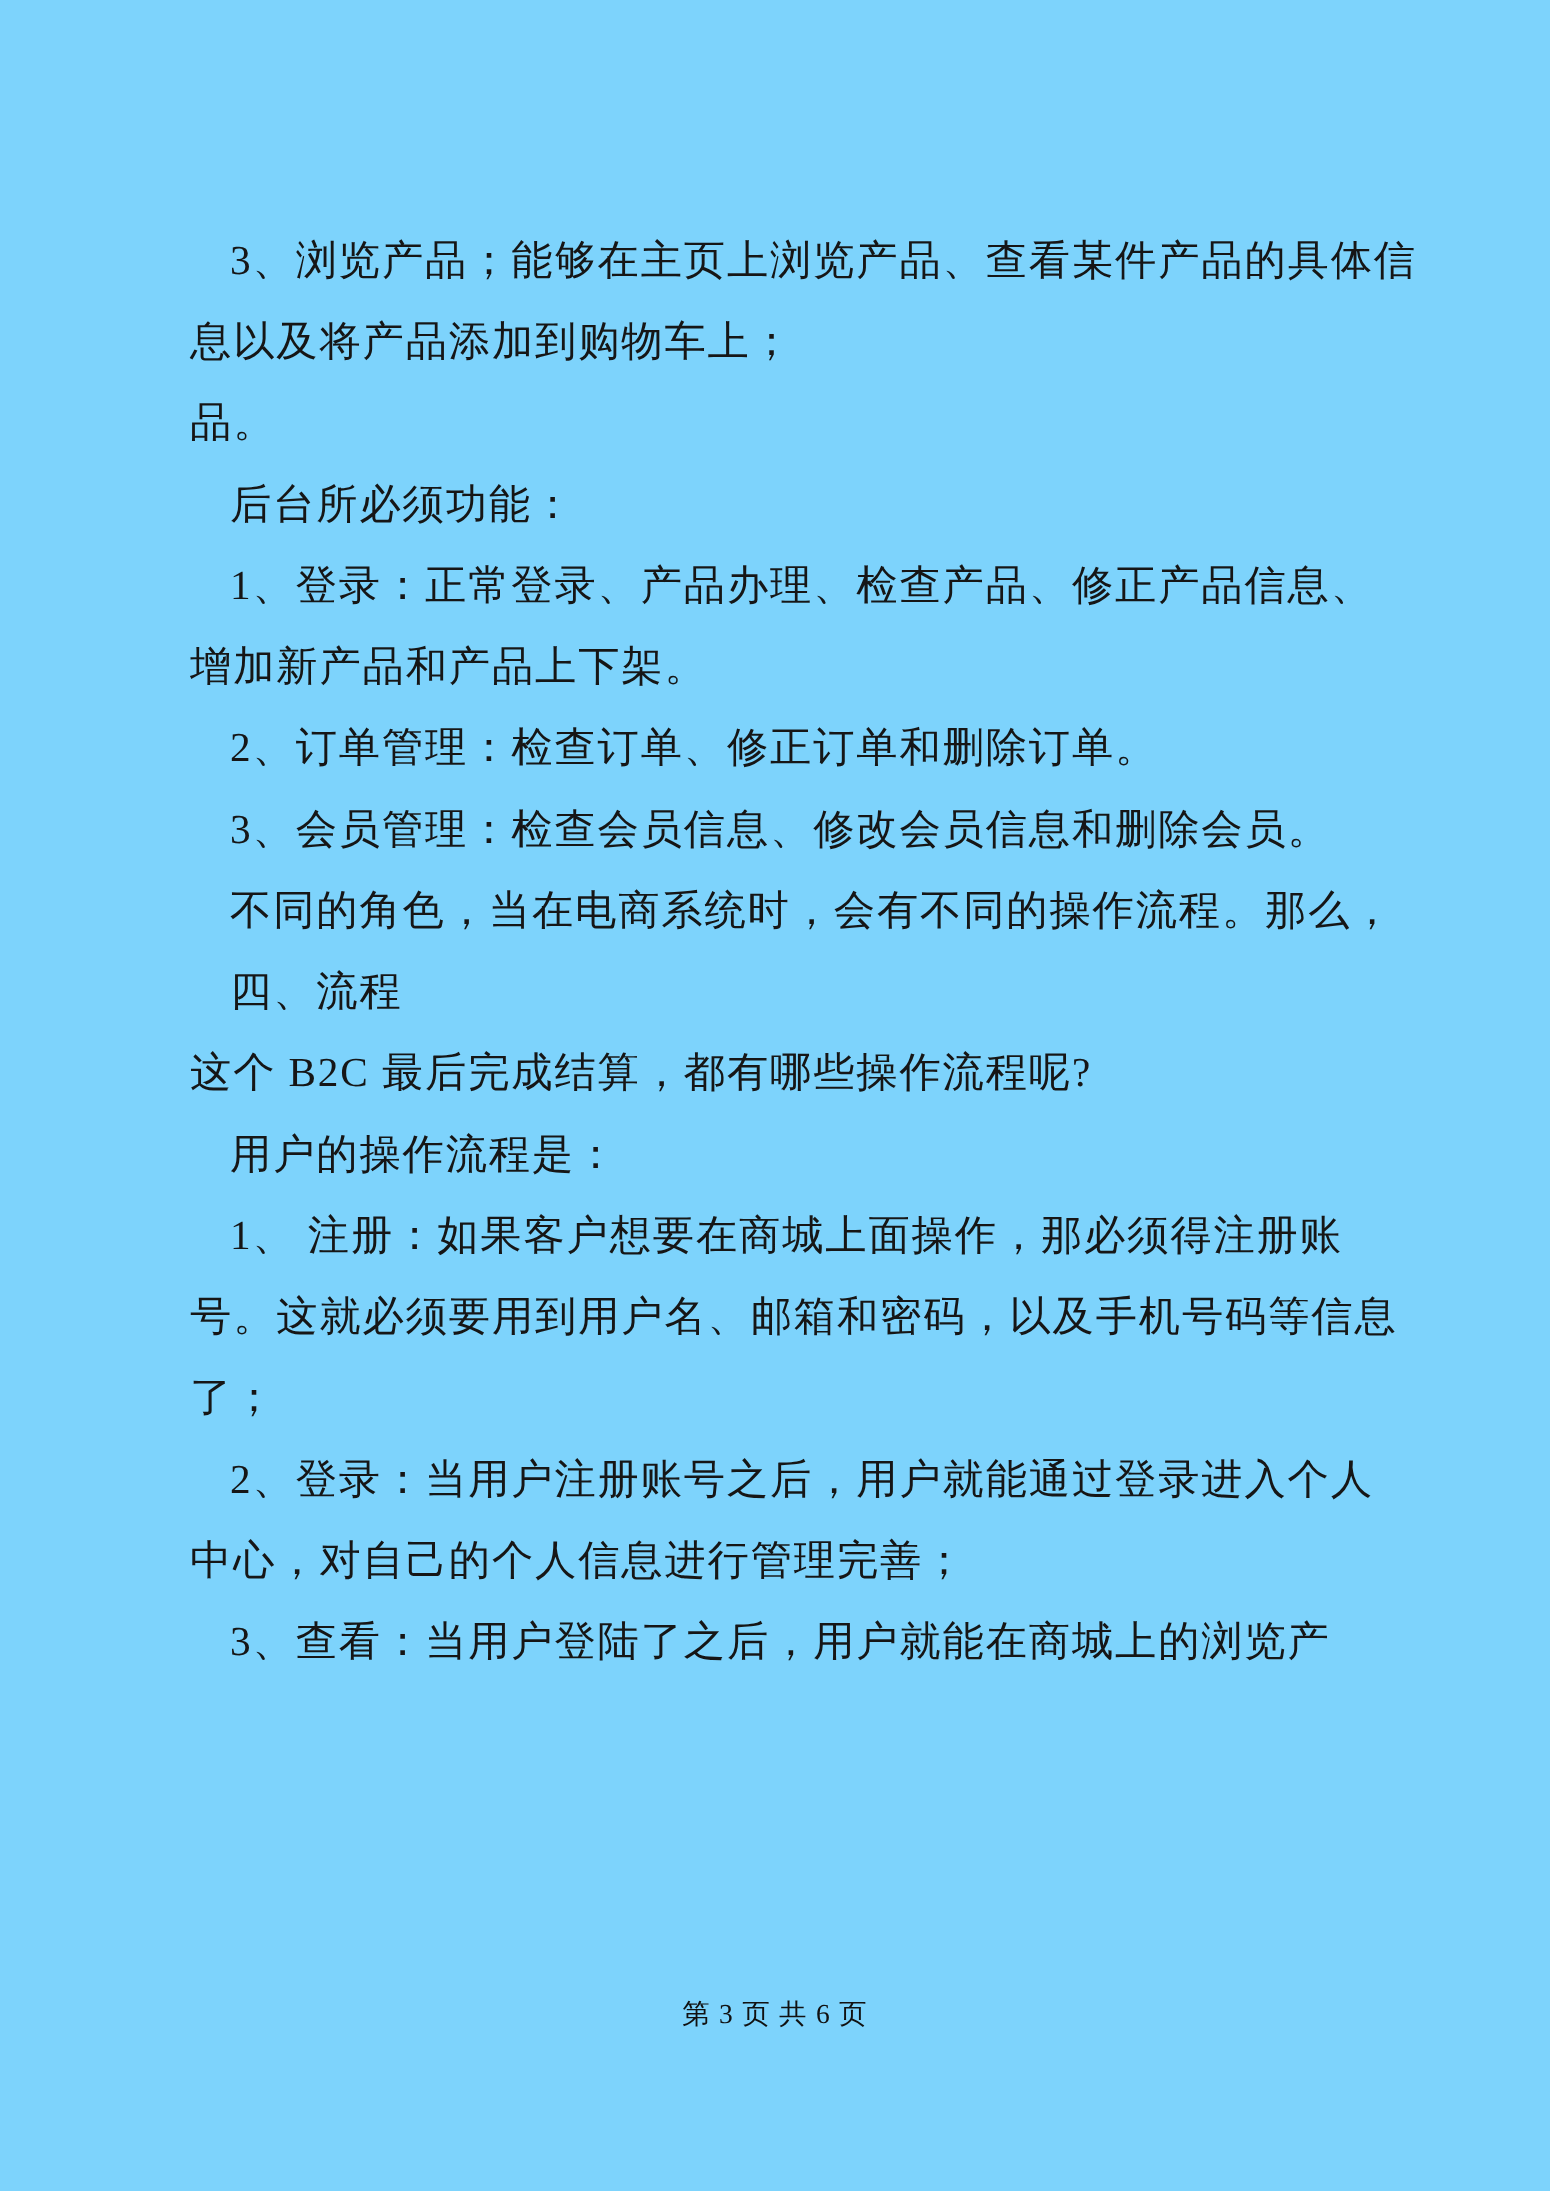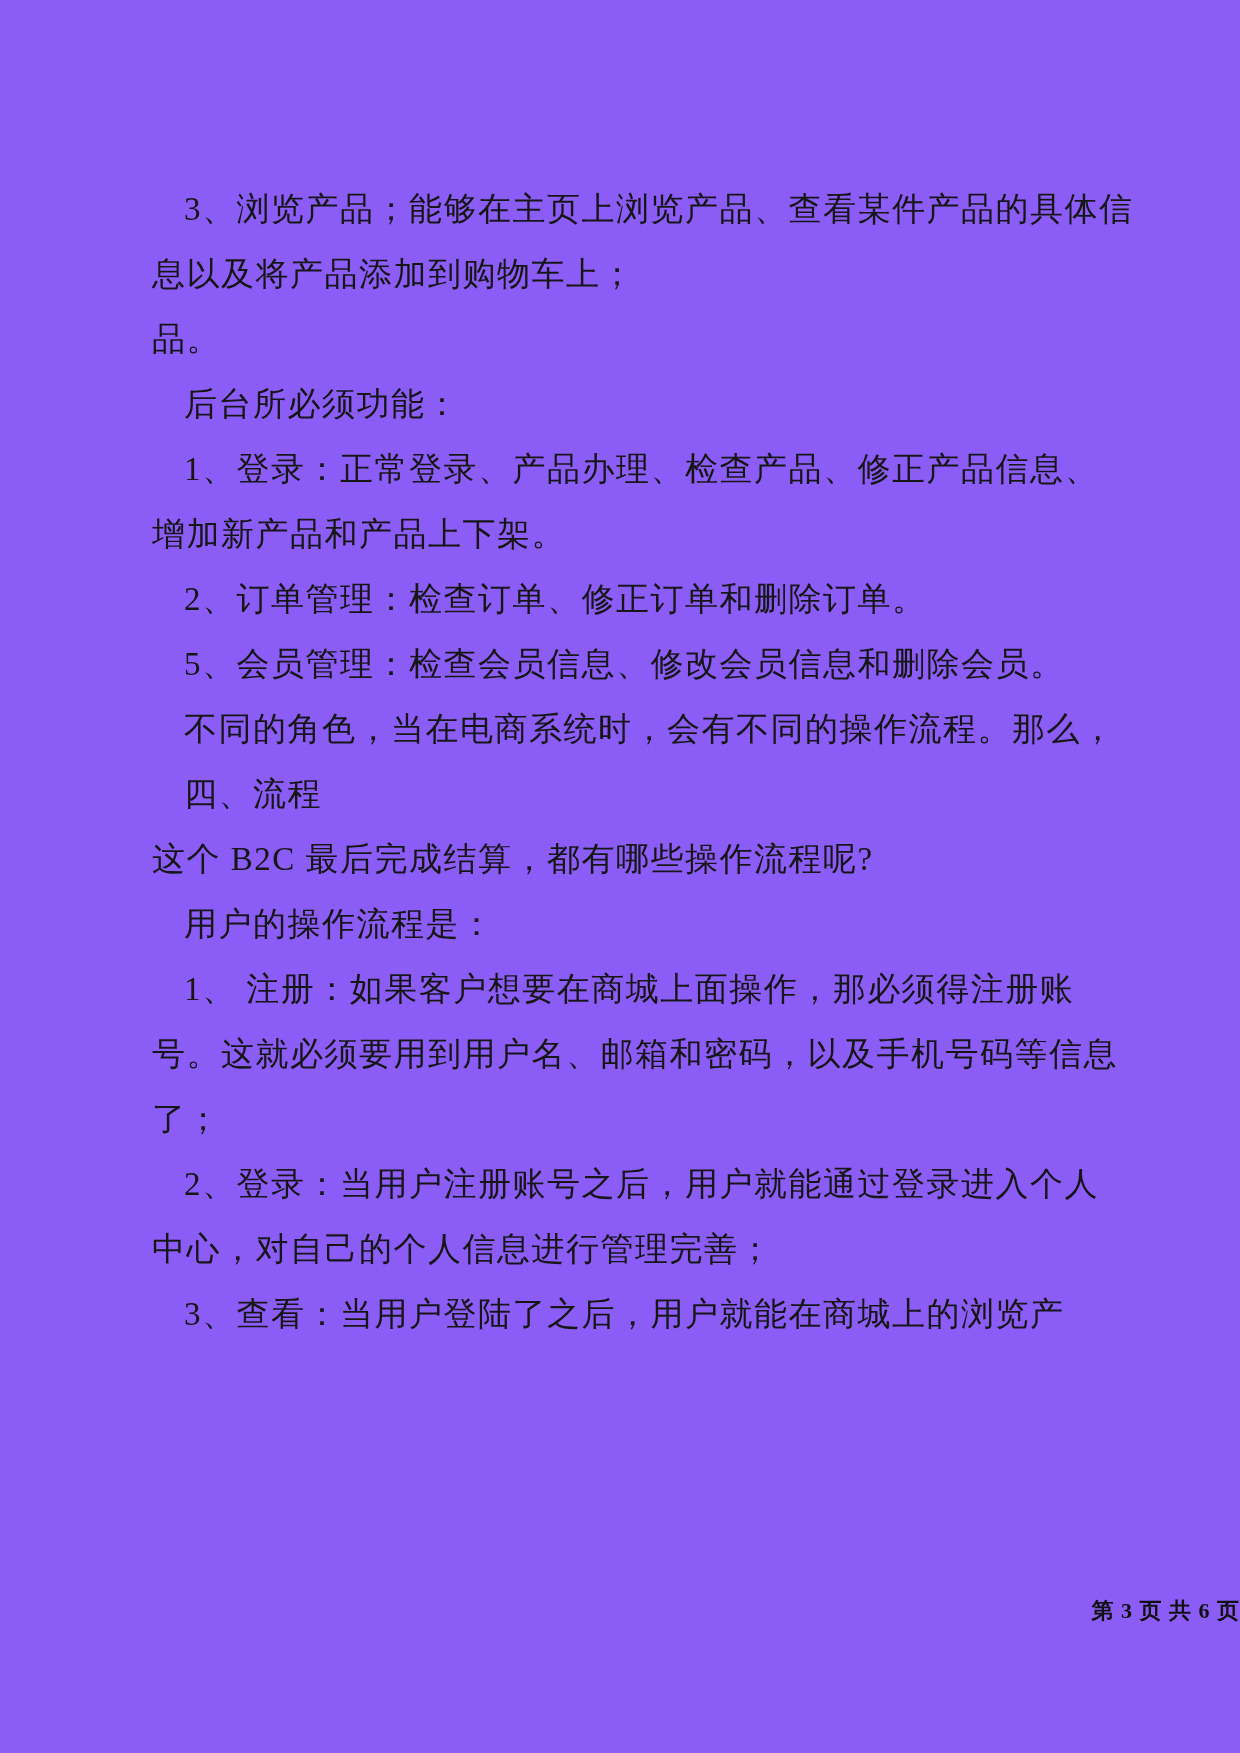--- a/index.html
+++ b/index.html
@@ -4,21 +4,21 @@
 <style>
   html, body {
     margin: 0;
     padding: 0;
     background: #ffffff;
   }
   .page {
     position: relative;
     width: 1240px;
     height: 1753px;
-    background: #8b5cf6;
+    background: #7dd3fc;
     overflow: hidden;
     font-family: "Liberation Serif", "DejaVu Serif", serif;
     color: #161616;
   }
   .doc-body {
     position: absolute;
     left: 152px;
     top: 177px;
     width: 960px;
   }
@@ -32,41 +32,41 @@
     text-rendering: optimizeLegibility;
   }
   .line.indent {
     padding-left: 32px;
   }
   .page-footer {
     position: absolute;
     left: 0;
     top: 1596px;
     width: 100%;
-    text-align: right;
+    text-align: center;
     font-size: 22px;
     line-height: 30px;
-    font-weight: bold;
+    font-weight: normal;
     letter-spacing: 1px;
     color: #111111;
   }
 </style>
 </head>
 <body>
 
 <div class="page">
   <div class="doc-body" id="doc-body">
       <div class="line indent">3、浏览产品；能够在主页上浏览产品、查看某件产品的具体信</div>
       <div class="line">息以及将产品添加到购物车上；</div>
       <div class="line">品。</div>
       <div class="line indent">后台所必须功能：</div>
       <div class="line indent">1、登录：正常登录、产品办理、检查产品、修正产品信息、</div>
       <div class="line">增加新产品和产品上下架。</div>
       <div class="line indent">2、订单管理：检查订单、修正订单和删除订单。</div>
-      <div class="line indent">5、会员管理：检查会员信息、修改会员信息和删除会员。</div>
+      <div class="line indent">3、会员管理：检查会员信息、修改会员信息和删除会员。</div>
       <div class="line indent">不同的角色，当在电商系统时，会有不同的操作流程。那么，</div>
       <div class="line indent">四、流程</div>
       <div class="line">这个 B2C 最后完成结算，都有哪些操作流程呢?</div>
       <div class="line indent">用户的操作流程是：</div>
       <div class="line indent">1、 注册：如果客户想要在商城上面操作，那必须得注册账</div>
       <div class="line">号。这就必须要用到用户名、邮箱和密码，以及手机号码等信息</div>
       <div class="line">了；</div>
       <div class="line indent">2、登录：当用户注册账号之后，用户就能通过登录进入个人</div>
       <div class="line">中心，对自己的个人信息进行管理完善；</div>
       <div class="line indent">3、查看：当用户登陆了之后，用户就能在商城上的浏览产</div>

